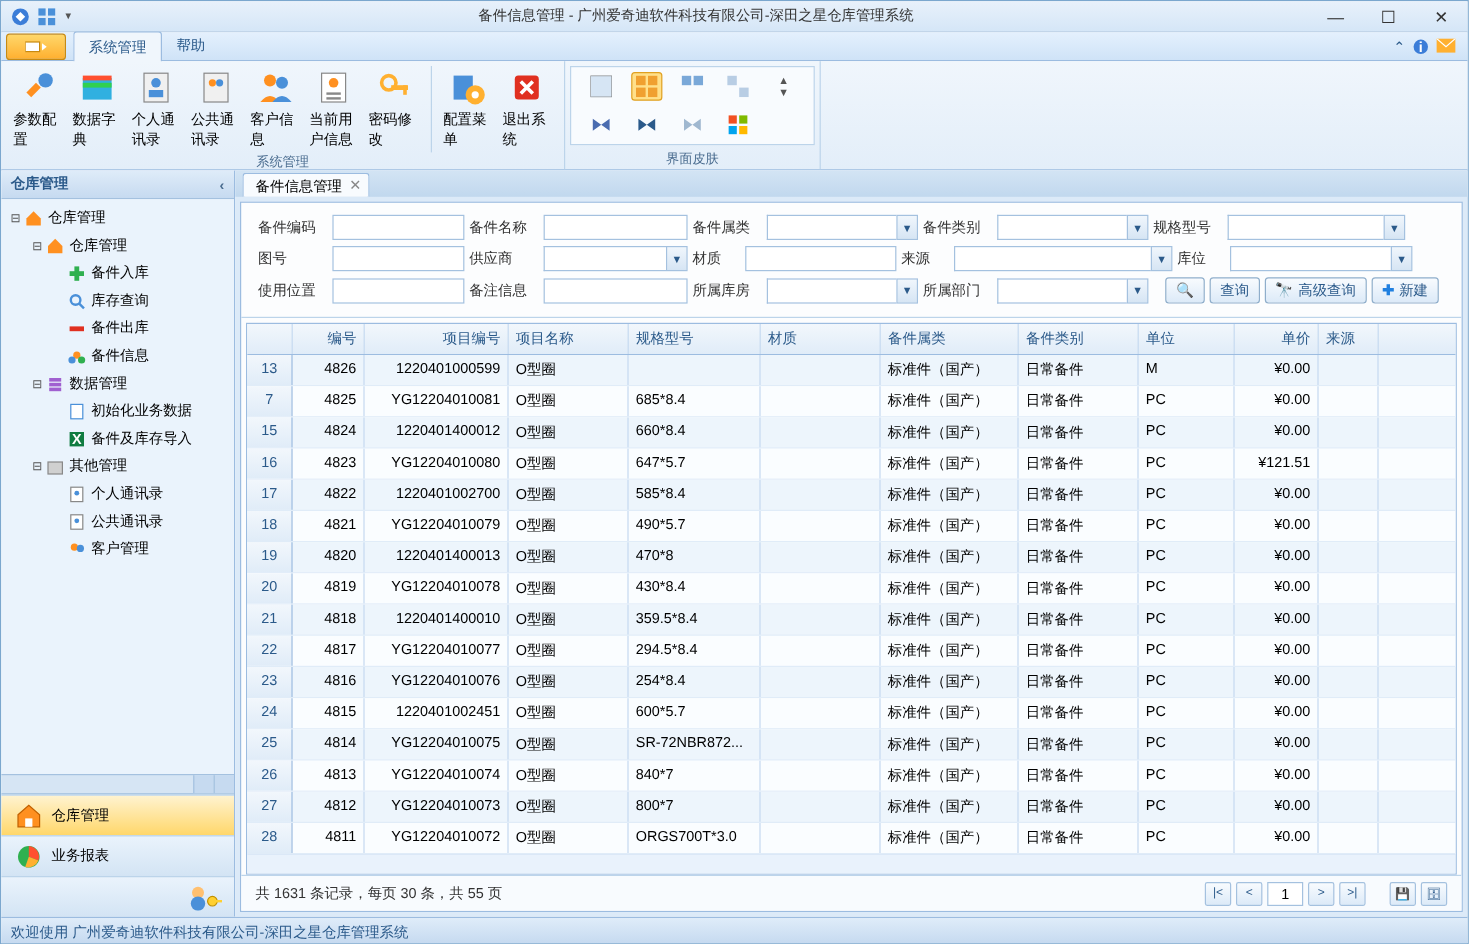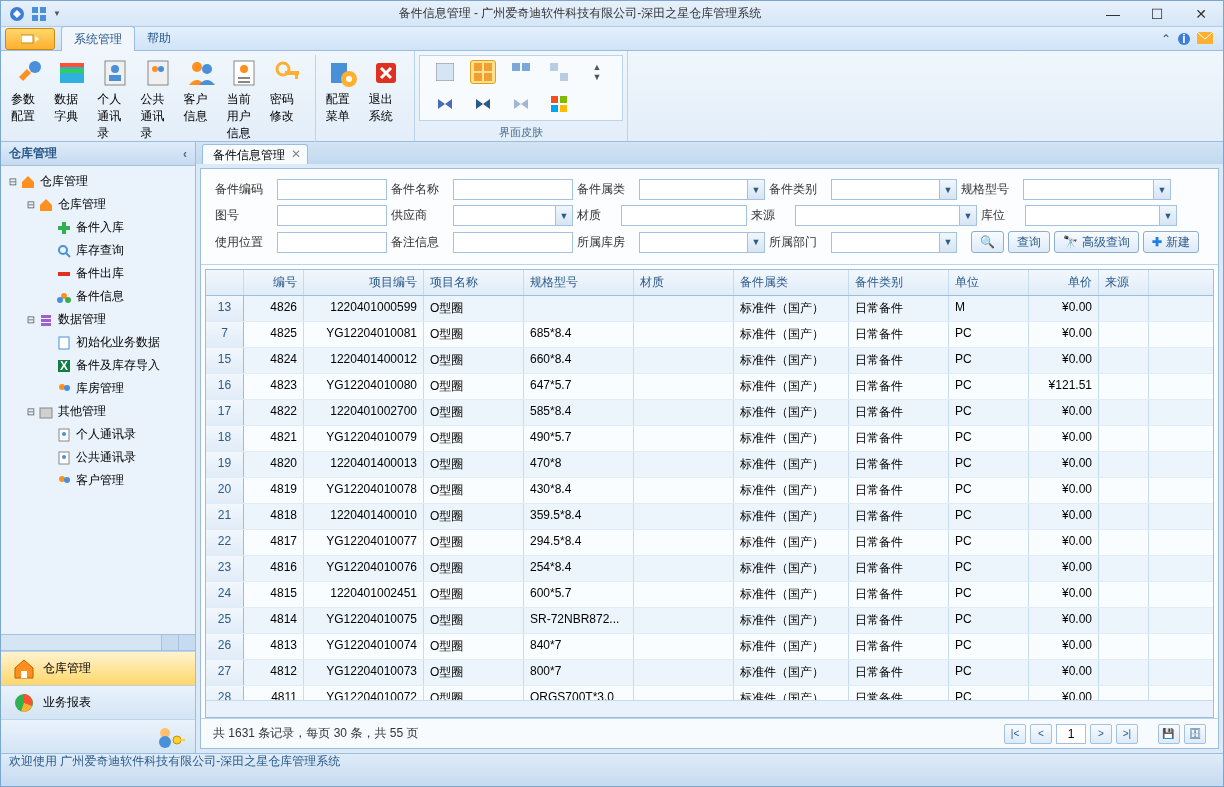--- a/index.html
+++ b/index.html
@@ -59,21 +59,21 @@
 .gr:nth-child(odd) { background: #edf5fc; }
 .gr:nth-child(even) { background: #fafdff; }
 .rownum { background: linear-gradient(#f2f7fc,#e0ecf8); text-align: center; color: #2b5a8a; border-right: 1px solid #9cbce0 !important; }
 .c0{width:38px;} .c1{width:60px;text-align:right;} .c2{width:120px;text-align:right;} .c3{width:100px;} .c4{width:110px;} .c5{width:100px;} .c6{width:115px;} .c7{width:100px;} .c8{width:80px;} .c9{width:70px;text-align:right;} .c10{width:50px;}
 .grid-hscroll { height: 17px; background: #e9f2fc; border-top:1px solid #c6daf0; display:flex;}
 .pager { height: 30px; display: flex; align-items: center; padding: 0 12px; border-top: 1px solid #bcd4ea; background: #f8fbfe; }
 .pager .info { color: #333; }
 .pager .nav { margin-left: auto; display: flex; gap: 4px; align-items: center; }
 .pager .nav .pbtn { width: 22px; height: 20px; border: 1px solid #a4c1df; background: linear-gradient(#f8fbfe,#dceaf8); border-radius: 2px; display:flex;align-items:center;justify-content:center;cursor:pointer;font-size:10px;color:#2b5a8a;}
 .pager input { width: 30px; height: 20px; border: 1px solid #a4c1df; text-align: center; }
-.statusbar { height: 22px; background: linear-gradient(#dfecf9,#c6daf0); border-top: 1px solid #9cbce0; display: flex; align-items: flex-end; padding: 16px 8px; color: #2b5a8a; }
+.statusbar { height: 22px; background: linear-gradient(#dfecf9,#c6daf0); border-top: 1px solid #9cbce0; display: flex; align-items: flex-start; padding: 4px 8px; color: #2b5a8a; }
 .statusbar .right { margin-left: auto; display: flex; gap: 12px; }
 svg { display:block; }
 </style>
 </head>
 <body>
 
 <div class="titlebar">
   <div class="left-icons">
     <span>
         <svg width="16" height="16">
@@ -119,21 +119,21 @@
     <span>
         <svg width="16" height="12">
           <rect width="16" height="12" fill="#ffb030"></rect>
           <path d="M0 0 L8 7 L16 0" stroke="#fff" fill="none"></path>
         </svg>
       </span>
   </div>
 </div>
 
 <div class="ribbon">
-  <div class="ribbon-group" style="width:414px;">
+  <div class="ribbon-group" style="width:470px;">
     <div class="items" id="ribbon-items-1">
         <div class="ribbon-item">
           <span class="icon">
             <svg width="32" height="32">
               <path d="M6 20 L14 12 L18 16 L10 24 Z" fill="#ff9020"></path>
               <circle cx="22" cy="10" r="6" fill="#4a90d9"></circle>
             </svg>
           </span>
           <span>参数配置</span>
         </div>
@@ -369,30 +369,20 @@
         </div>
         <div class="tree-node" style="padding-left:42px">
           <span class="exp"></span>
           <span class="ticon">
             <svg width="16" height="16">
               <rect x="2" y="2" width="12" height="12" fill="#107c41"></rect>
               <text x="8" y="12" text-anchor="middle" fill="#fff" font-size="10" font-weight="bold">X</text>
             </svg>
           </span>
           <span>备件及库存导入</span>
-        </div>
-        <div class="tree-node" style="padding-left:42px">
-          <span class="exp"></span>
-          <span class="ticon">
-            <svg width="16" height="16">
-              <circle cx="6" cy="6" r="3" fill="#ff9020"></circle>
-              <circle cx="11" cy="7" r="3" fill="#4a90d9"></circle>
-            </svg>
-          </span>
-          <span>库房管理</span>
         </div>
         <div class="tree-node" style="padding-left:24px">
           <span class="exp">⊟</span>
           <span class="ticon">
             <svg width="16" height="16">
               <rect x="2" y="4" width="12" height="10" fill="#d0d0d0" stroke="#888"></rect>
             </svg>
           </span>
           <span>其他管理</span>
         </div>

